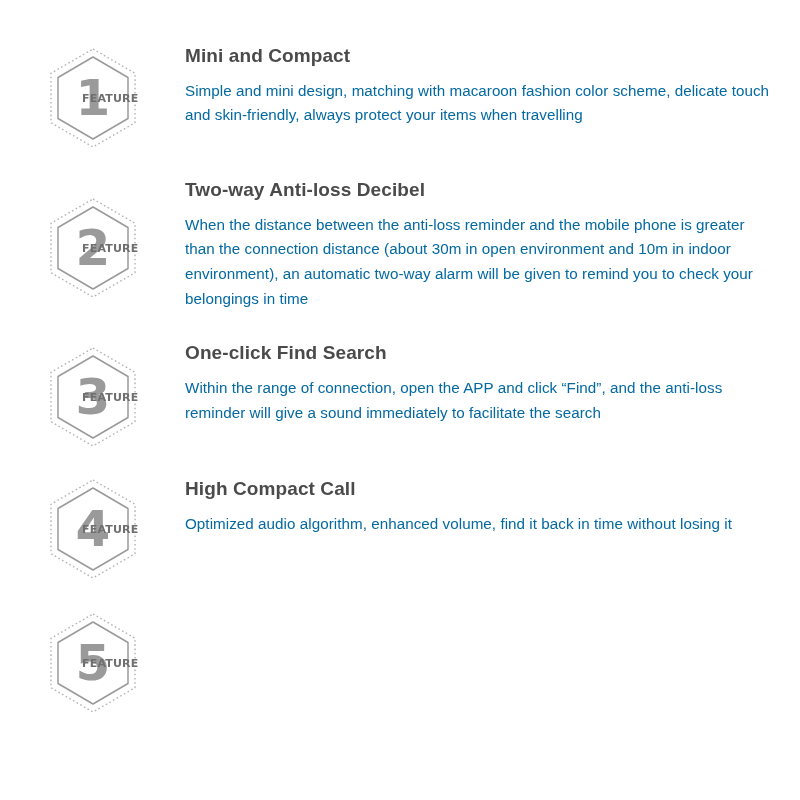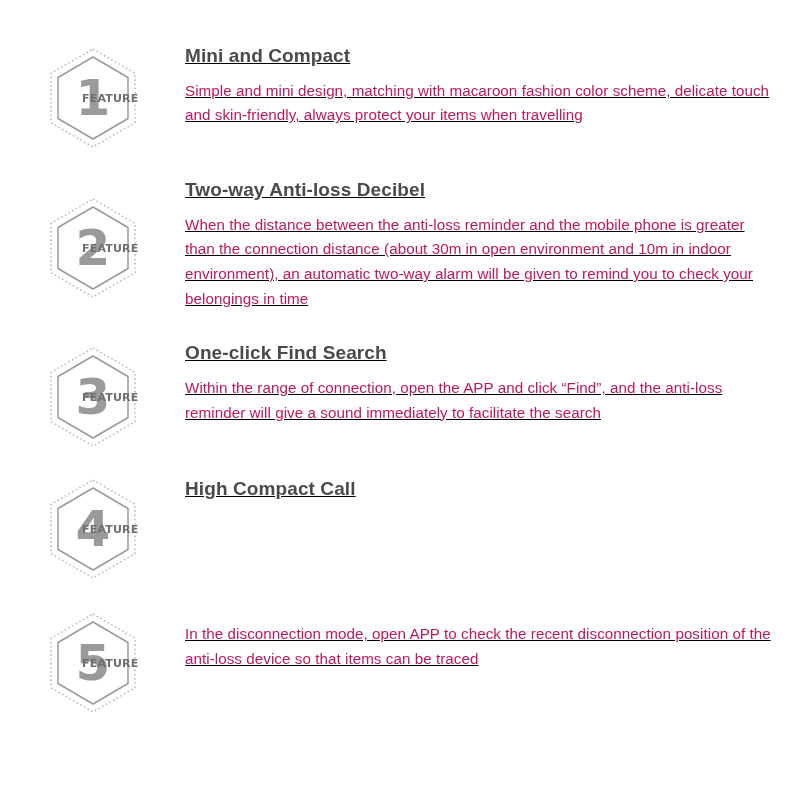--- a/index.html
+++ b/index.html
@@ -79,37 +79,36 @@
     color: #6f6f6f;
     letter-spacing: 0.2px;
     user-select: none;
   }
 
   
   .text-cell {
     flex: 1 1 auto;
     padding-right: 22px;
     max-width: 590px;
-    text-decoration: underline;
   }
 
   .feature-title {
     margin: 0;
     font-size: 19px;
     font-weight: 700;
     color: #4a4a4a;
     line-height: 1.25;
     letter-spacing: 0.1px;
   }
 
   .feature-desc {
     margin: 11px 0 0 0;
     font-size: 15.2px;
     font-weight: 400;
-    color: #be185d;
+    color: #0369a1;
     line-height: 1.62;
     letter-spacing: 0.05px;
   }
 
   
   .row-1 { margin-top: 0px; }
   .row-2 { margin-top: 28px; }
   .row-3 { margin-top: 30px; }
   .row-4 { margin-top: 28px; }
   .row-5 { margin-top: 30px; }
@@ -182,32 +181,32 @@
         <svg viewBox="0 0 92 104" xmlns="http://www.w3.org/2000/svg">
           <polygon points="46,3 88,27.25 88,76.75 46,101 4,76.75 4,27.25" fill="none" stroke="#b3b3b3" stroke-width="1.4" stroke-dasharray="1.6 2.6" stroke-linejoin="round"></polygon>
           <polygon points="46,11 81,31.5 81,72.5 46,93 11,72.5 11,31.5" fill="none" stroke="#9a9a9a" stroke-width="1.5" stroke-linejoin="round"></polygon>
         </svg>
         <div class="badge-number">4</div>
         <div class="badge-label">FEATURE</div>
       </div>
     </div>
     <div class="text-cell">
       <h2 class="feature-title">High Compact Call</h2>
+      <p class="feature-desc">Optimized audio algorithm, enhanced volume, find it back in time without losing it</p>
     </div>
   </div>
 
   <div class="feature-row row-5">
     <div class="badge-cell">
       <div class="badge">
         <svg viewBox="0 0 92 104" xmlns="http://www.w3.org/2000/svg">
           <polygon points="46,3 88,27.25 88,76.75 46,101 4,76.75 4,27.25" fill="none" stroke="#b3b3b3" stroke-width="1.4" stroke-dasharray="1.6 2.6" stroke-linejoin="round"></polygon>
           <polygon points="46,11 81,31.5 81,72.5 46,93 11,72.5 11,31.5" fill="none" stroke="#9a9a9a" stroke-width="1.5" stroke-linejoin="round"></polygon>
         </svg>
         <div class="badge-number">5</div>
         <div class="badge-label">FEATURE</div>
       </div>
     </div>
     <div class="text-cell">
-      <p class="feature-desc">In the disconnection mode, open APP to check the recent disconnection position of the anti-loss device so that items can be traced</p>
     </div>
   </div>
 
 </div>
 
 </body></html>

